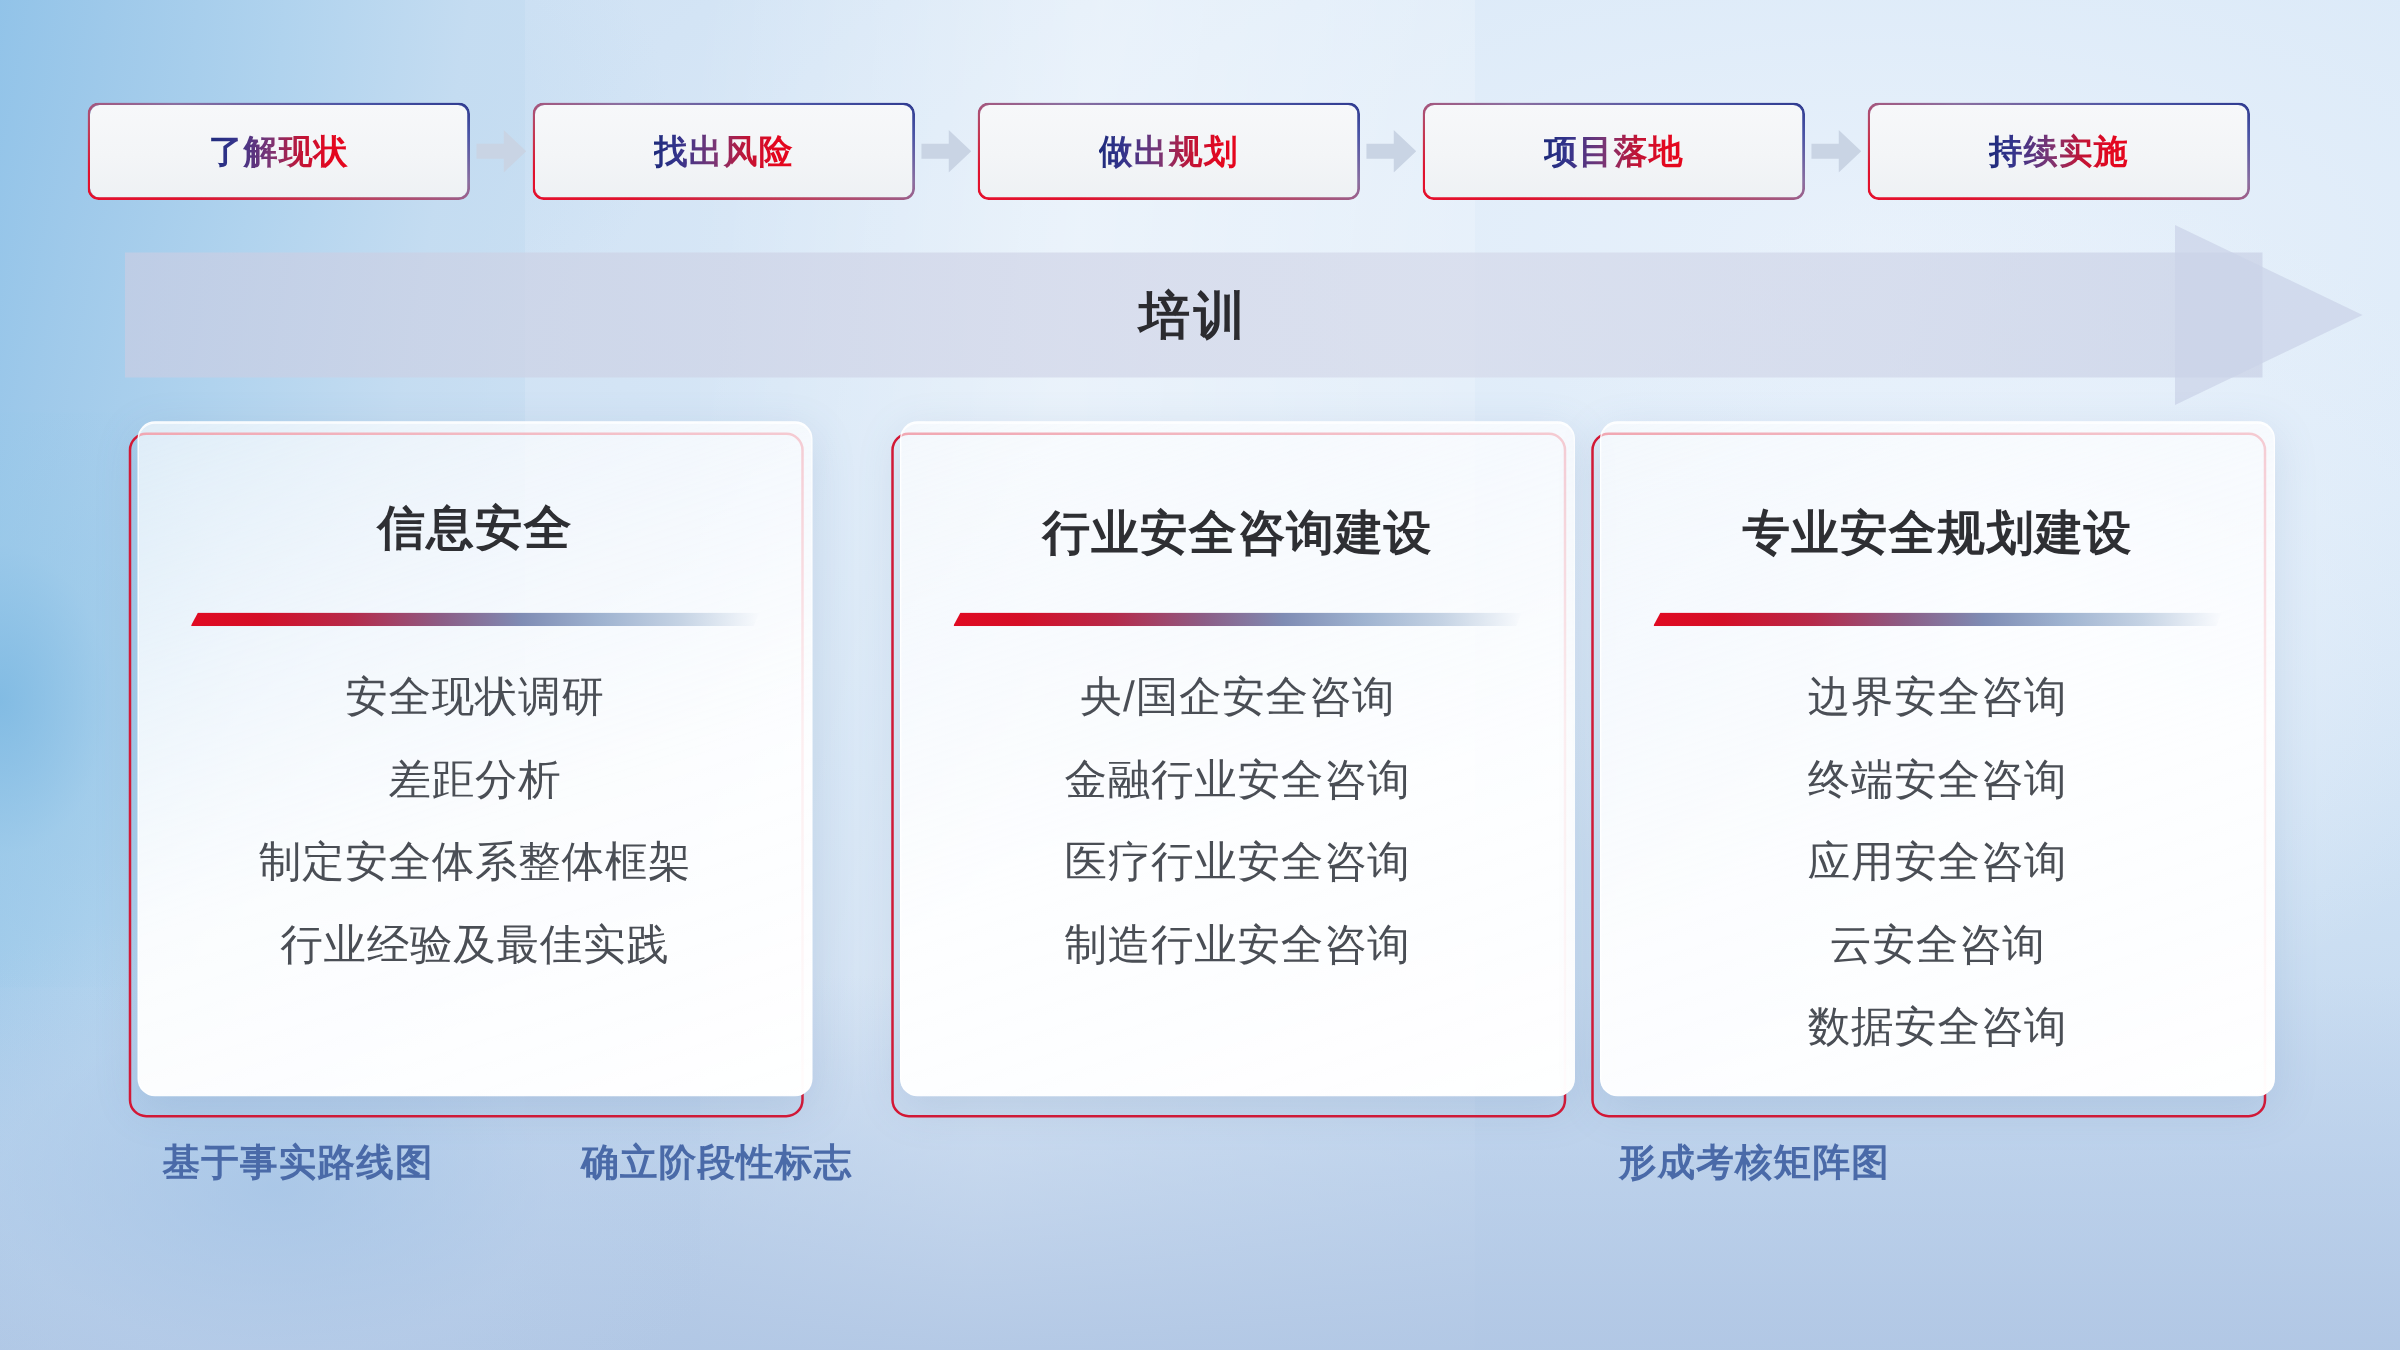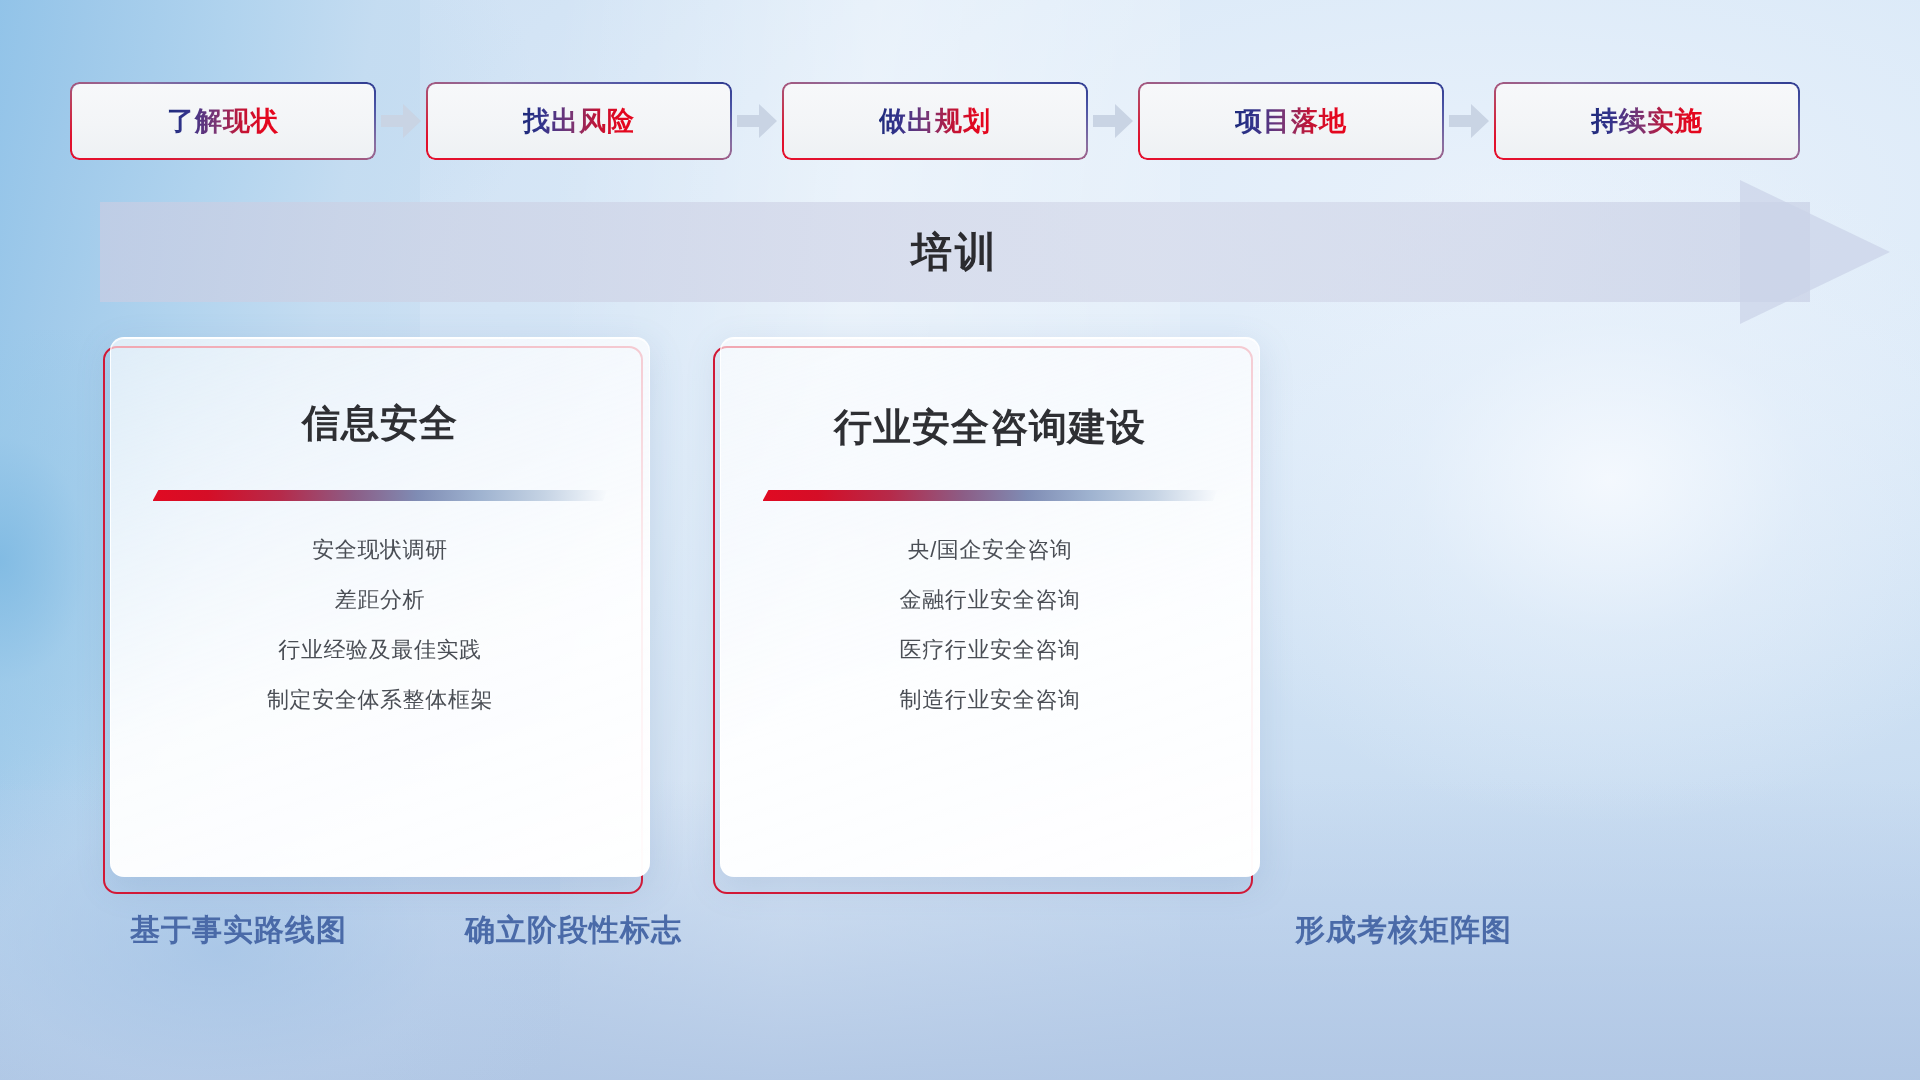--- a/index.html
+++ b/index.html
@@ -128,21 +128,21 @@
     line-height:1.30; letter-spacing:1px;
     min-height:104px; display:flex; align-items:center; justify-content:center;
   }
   .card-title.one-line{ padding-top:8px; }
   .divider{
     width:455px; height:11px; margin-top:14px; margin-bottom:34px;
     background:linear-gradient(90deg,#e00a22 0%,#d50e27 12%,#b62a4a 28%,#8c5d86 44%,#7f8cb4 58%,#9fb3d0 72%,#c5d3e4 86%,rgba(230,238,247,0) 100%);
     clip-path:polygon(1.3% 0, 100% 0, 99% 100%, 0% 100%);
   }
   .card-list{ display:flex; flex-direction:column; align-items:center; gap:20px; width:100%; }
-  .card-list li{ list-style:none; font-size:22px; color:#4a4e55; letter-spacing:.6px; text-align:right; }
+  .card-list li{ list-style:none; font-size:34px; color:#4a4e55; letter-spacing:.6px; text-align:right; }
 
   
   #footer{ position:absolute; left:0; top:910px; width:1920px; height:60px; z-index:5; }
   .foot-label{
     position:absolute; top:0; font-size:30px; font-weight:700; color:#4a6aa8; letter-spacing:1px;
     white-space:nowrap;
   }
 </style>
 </head>
 <body>
@@ -214,39 +214,53 @@
     <div class="card">
       <div class="card-title">
         <span>
           <span>信息安全</span><br>
         </span>
       </div>
       <div class="divider"></div>
       <ul class="card-list">
         <li>安全现状调研</li>
         <li>差距分析</li>
+        <li>制定安全体系整体框架</li>
         <li>行业经验及最佳实践</li>
-        <li>制定安全体系整体框架</li>
       </ul>
     </div>
   </div>
 
   <div class="card-wrap c1">
     <div class="card-outline"></div>
     <div class="card">
       <div class="card-title one-line">行业安全咨询建设</div>
       <div class="divider"></div>
       <ul class="card-list">
         <li>央/国企安全咨询</li>
         <li>金融行业安全咨询</li>
         <li>医疗行业安全咨询</li>
         <li>制造行业安全咨询</li>
       </ul>
     </div>
   </div>
 
+  <div class="card-wrap c2">
+    <div class="card-outline"></div>
+    <div class="card">
+      <div class="card-title one-line">专业安全规划建设</div>
+      <div class="divider"></div>
+      <ul class="card-list">
+        <li>边界安全咨询</li>
+        <li>终端安全咨询</li>
+        <li>应用安全咨询</li>
+        <li>云安全咨询</li>
+        <li>数据安全咨询</li>
+      </ul>
+    </div>
+  </div>
 </div>
 
 <div id="footer">
   <div class="foot-label" style="left:130px">基于事实路线图</div>
   <div class="foot-label" style="left:465px">确立阶段性标志</div>
   <div class="foot-label" style="left:1295px">形成考核矩阵图</div>
 </div>
 
 </body></html>

